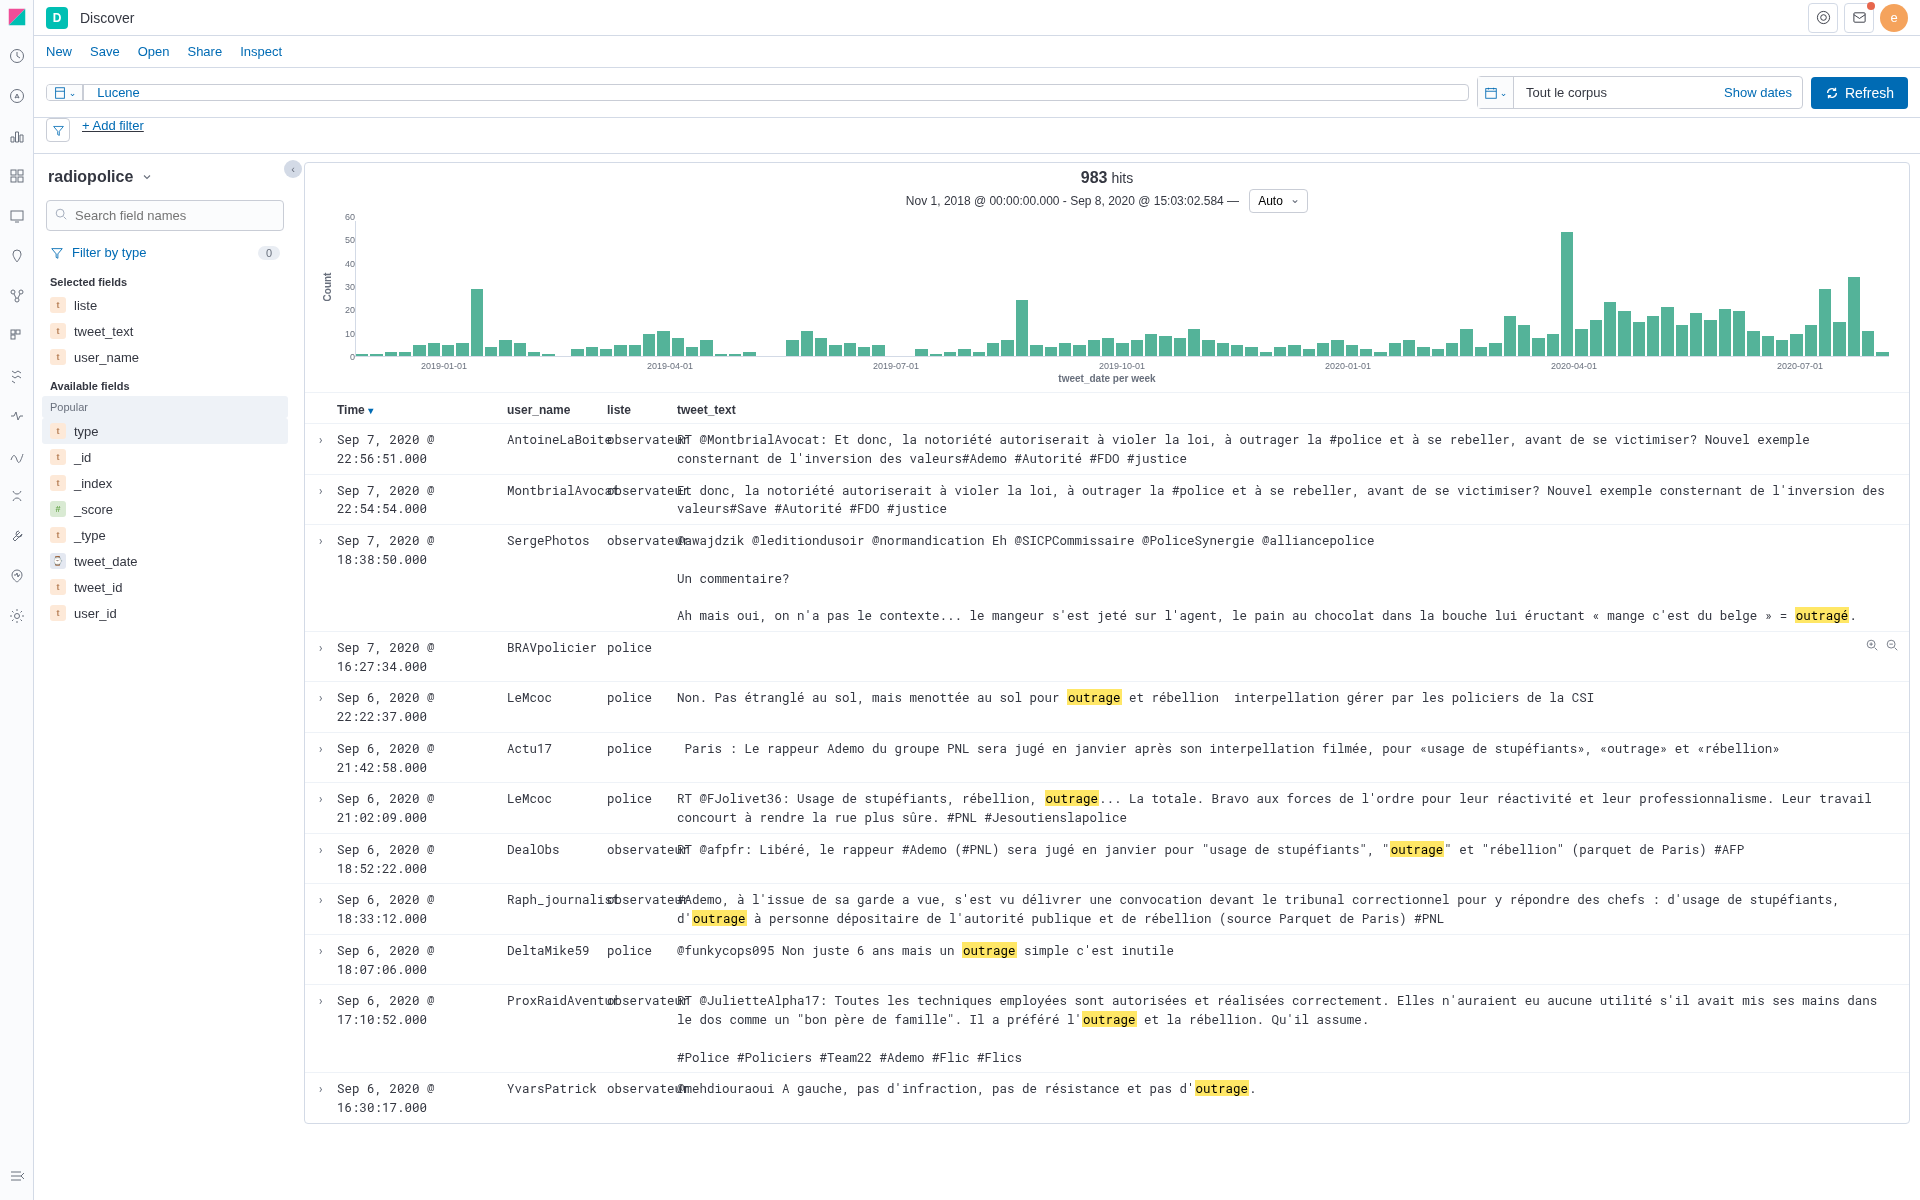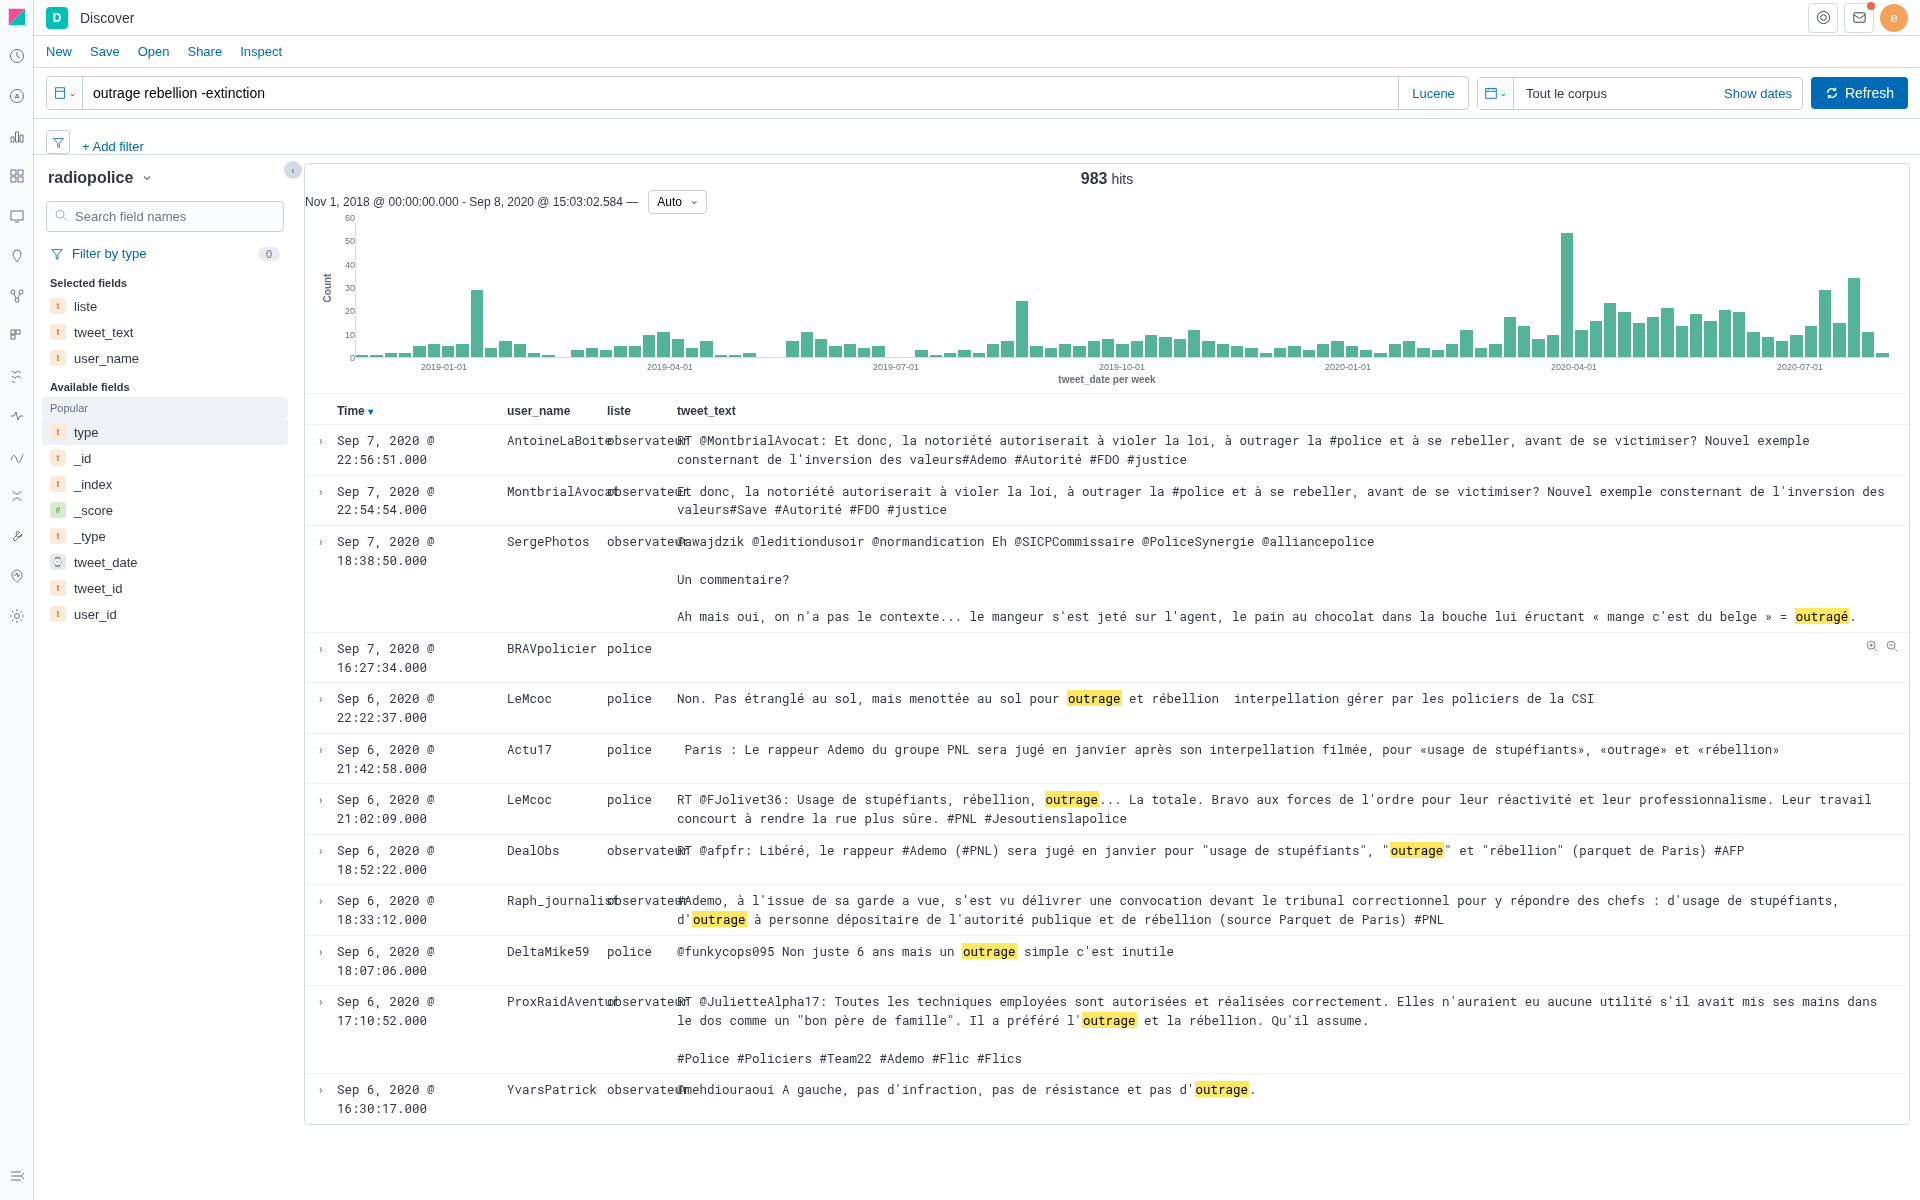--- a/index.html
+++ b/index.html
@@ -22,21 +22,21 @@
 .querybar { display:flex; align-items:center; padding: 8px 12px; gap:0; border-bottom:1px solid #d3dae6;}
 .qb-left { display:flex; border:1px solid #c9cdd6; border-radius:4px; overflow:hidden; flex:1;}
 .qb-saved { width:36px; display:flex; align-items:center; justify-content:center; border-right:1px solid #c9cdd6; background:#fbfcfd; color:#006bb4;}
 .qb-input { flex:1; border:none; padding: 8px 10px; font-size:14px; outline:none; }
 .qb-lang { width:70px; display:flex; align-items:center; justify-content:center; color:#006bb4; border-left:1px solid #c9cdd6; font-size:13px;}
 .qb-date { display:flex; border:1px solid #c9cdd6; border-radius:4px; margin-left:8px;}
 .qb-calendar{ width:36px; display:flex; align-items:center; justify-content:center; border-right:1px solid #c9cdd6; background:#fbfcfd; color:#006bb4;}
 .qb-datelabel{ padding:8px 12px; font-size:13px; color:#343741; min-width:200px;}
 .qb-show{ padding:8px 10px; color:#006bb4; font-size:13px;}
 .qb-refresh{ margin-left:8px; background:#006bb4; color:#fff; border:none; border-radius:4px; padding:8px 14px; display:flex; align-items:center; gap:6px; font-size:14px; cursor:pointer;}
-.filterbar{ height:36px; display:flex; align-items:flex-end; padding:0 12px; gap:12px; border-bottom:1px solid #d3dae6;}
+.filterbar{ height:36px; display:flex; align-items:flex-start; padding:0 12px; gap:12px; border-bottom:1px solid #d3dae6;text-decoration:underline;}
 .filterbar .filter-icon{ width:24px; height:24px; border:1px solid #c9cdd6; border-radius:4px; display:flex; align-items:center; justify-content:center; color:#006bb4;}
 .filterbar .add-filter{ color:#006bb4; font-size:13px; cursor:pointer;}
 .body { flex:1; display:flex; min-height:0;}
 .sidebar{ width:260px; border-right: none; padding: 10px 6px 10px 8px; position:relative;}
 .sidebar .collapse-side{ position:absolute; right:-8px; top:6px; width:18px; height:18px; border-radius:50%; background:#d3dae6; color:#69707d; display:flex; align-items:center; justify-content:center; font-size:11px; z-index:2;}
 .index-pattern{ font-size:16px; font-weight:700; display:flex; align-items:center; gap:8px; padding:4px 6px 10px;}
 .field-search{ position:relative; margin: 4px 4px 8px;}
 .field-search input{ width:100%; padding:7px 8px 7px 28px; border:1px solid #c9cdd6; border-radius:4px; background:#fbfcfd; font-size:13px;}
 .field-search .sicon{position:absolute; left:8px; top:7px; color:#98a2b3;}
 .filter-type{ display:flex; align-items:center; gap:8px; padding:6px 8px; color:#006bb4; font-size:13px; cursor:pointer;}
@@ -45,21 +45,21 @@
 .field{ display:flex; align-items:center; gap:8px; padding:5px 8px; font-size:13px; border-radius:3px; cursor:pointer;}
 .field.selected-bg{ background:#eef2f7;}
 .ft{ width:16px; height:16px; border-radius:3px; font-size:9px; font-weight:700; display:flex; align-items:center; justify-content:center;}
 .ft.string{ background:#fde9d8; color:#b9825a;}
 .ft.date{ background:#e4e8f1; color:#6b7aa1;}
 .ft.num{ background:#d9ead3; color:#6aa84f;}
 .content{ flex:1; padding:8px 10px; overflow:auto; min-width:0;}
 .panel{ border:1px solid #d3dae6; border-radius:4px; }
 .hits-header{ text-align:center; padding:6px 0 2px; font-size:14px;}
 .hits-header .n{ font-weight:700; font-size:16px;}
-.chart-controls{ text-align:center; font-size:12px; color:#343741; padding-bottom:4px; display:flex; align-items:center; gap:10px;}
+.chart-controls{ text-align:center; font-size:12px; color:#343741; padding-bottom:4px; display:flex; align-items:center; justify-content:center; gap:10px;}
 .interval-select{ border:1px solid #c9cdd6; border-radius:4px; padding:4px 24px 4px 8px; font-size:12px; background:#fff; appearance:none; position:relative;}
 .select-wrap{position:relative; display:inline-block;}
 .select-wrap::after{content:"⌄"; position:absolute; right:8px; top:3px; color:#69707d; pointer-events:none;}
 .histogram{ height:140px; padding: 4px 20px 0 50px; position:relative;}
 .ylabel{ position:absolute; left:8px; top:50%; transform: translateY(-50%) rotate(-90deg); font-size:10px; color:#69707d; font-weight:600;}
 .yaxis{ position:absolute; left:26px; top:0; height:100%; width:24px;}
 .ytick{ position:absolute; right:0; font-size:9px; color:#69707d; transform:translateY(50%);}
 .bars{ display:flex; align-items:flex-end; height:100%; gap:2px; border-bottom:1px solid #d3dae6; border-left:1px solid #d3dae6;}
 .bars .bar{ flex:1; background:#54b399; min-width:2px;}
 .xaxis{ display:flex; padding: 4px 20px 0 50px; font-size:9px; color:#69707d;gap:48px;}
@@ -218,21 +218,20 @@
 
     <div class="querybar">
       <div class="qb-left">
         <div class="qb-saved">
             <svg width="14" height="14" viewBox="0 0 16 16">
               <rect x="3" y="2" width="10" height="12" fill="none" stroke="currentColor"></rect>
               <path d="M3 6h10" stroke="currentColor"></path>
             </svg>
             <span style="font-size:9px;margin-left:2px;">⌄</span>
           </div>
-        <input class="qb-input" value="outrage rebellion -extinction" style="">
         <div class="qb-lang">Lucene</div>
       </div>
       <div class="qb-date">
         <div class="qb-calendar">
             <svg width="14" height="14" viewBox="0 0 16 16">
               <rect x="2" y="3" width="12" height="11" fill="none" stroke="currentColor"></rect>
               <path d="M2 6h12M5 2v2M11 2v2" stroke="currentColor"></path>
             </svg>
             <span style="font-size:9px;margin-left:2px;">⌄</span>
           </div>

